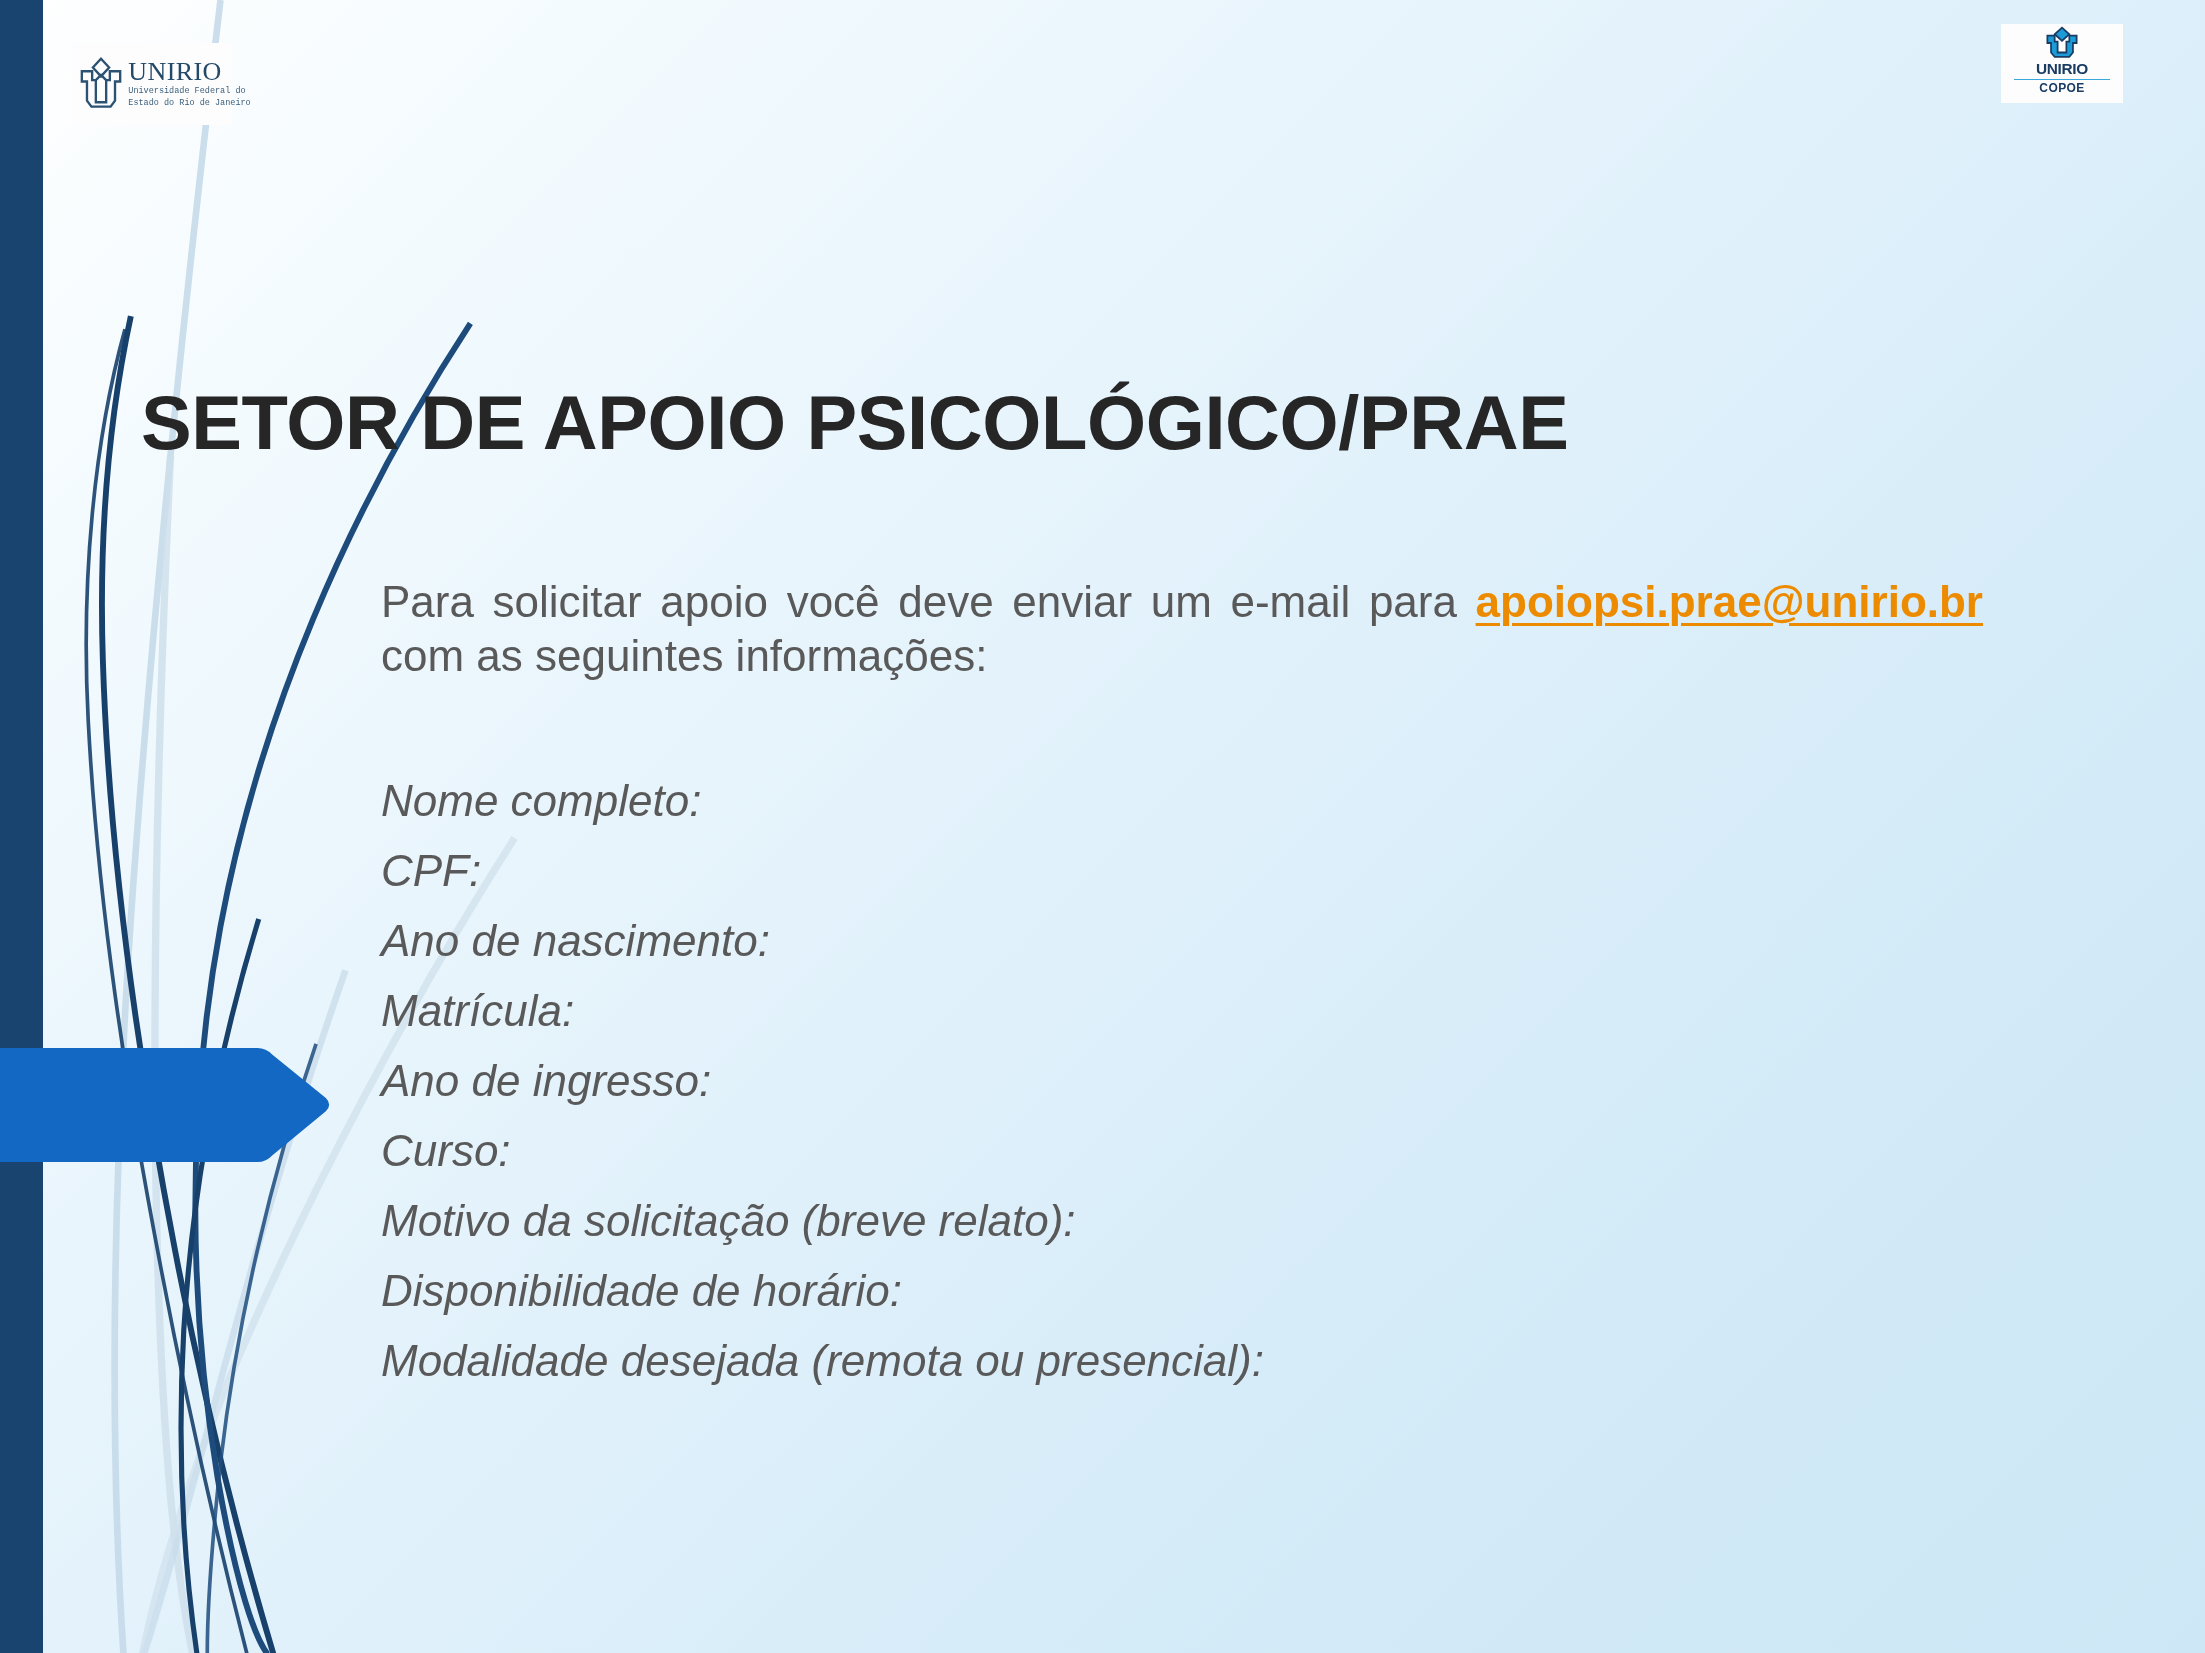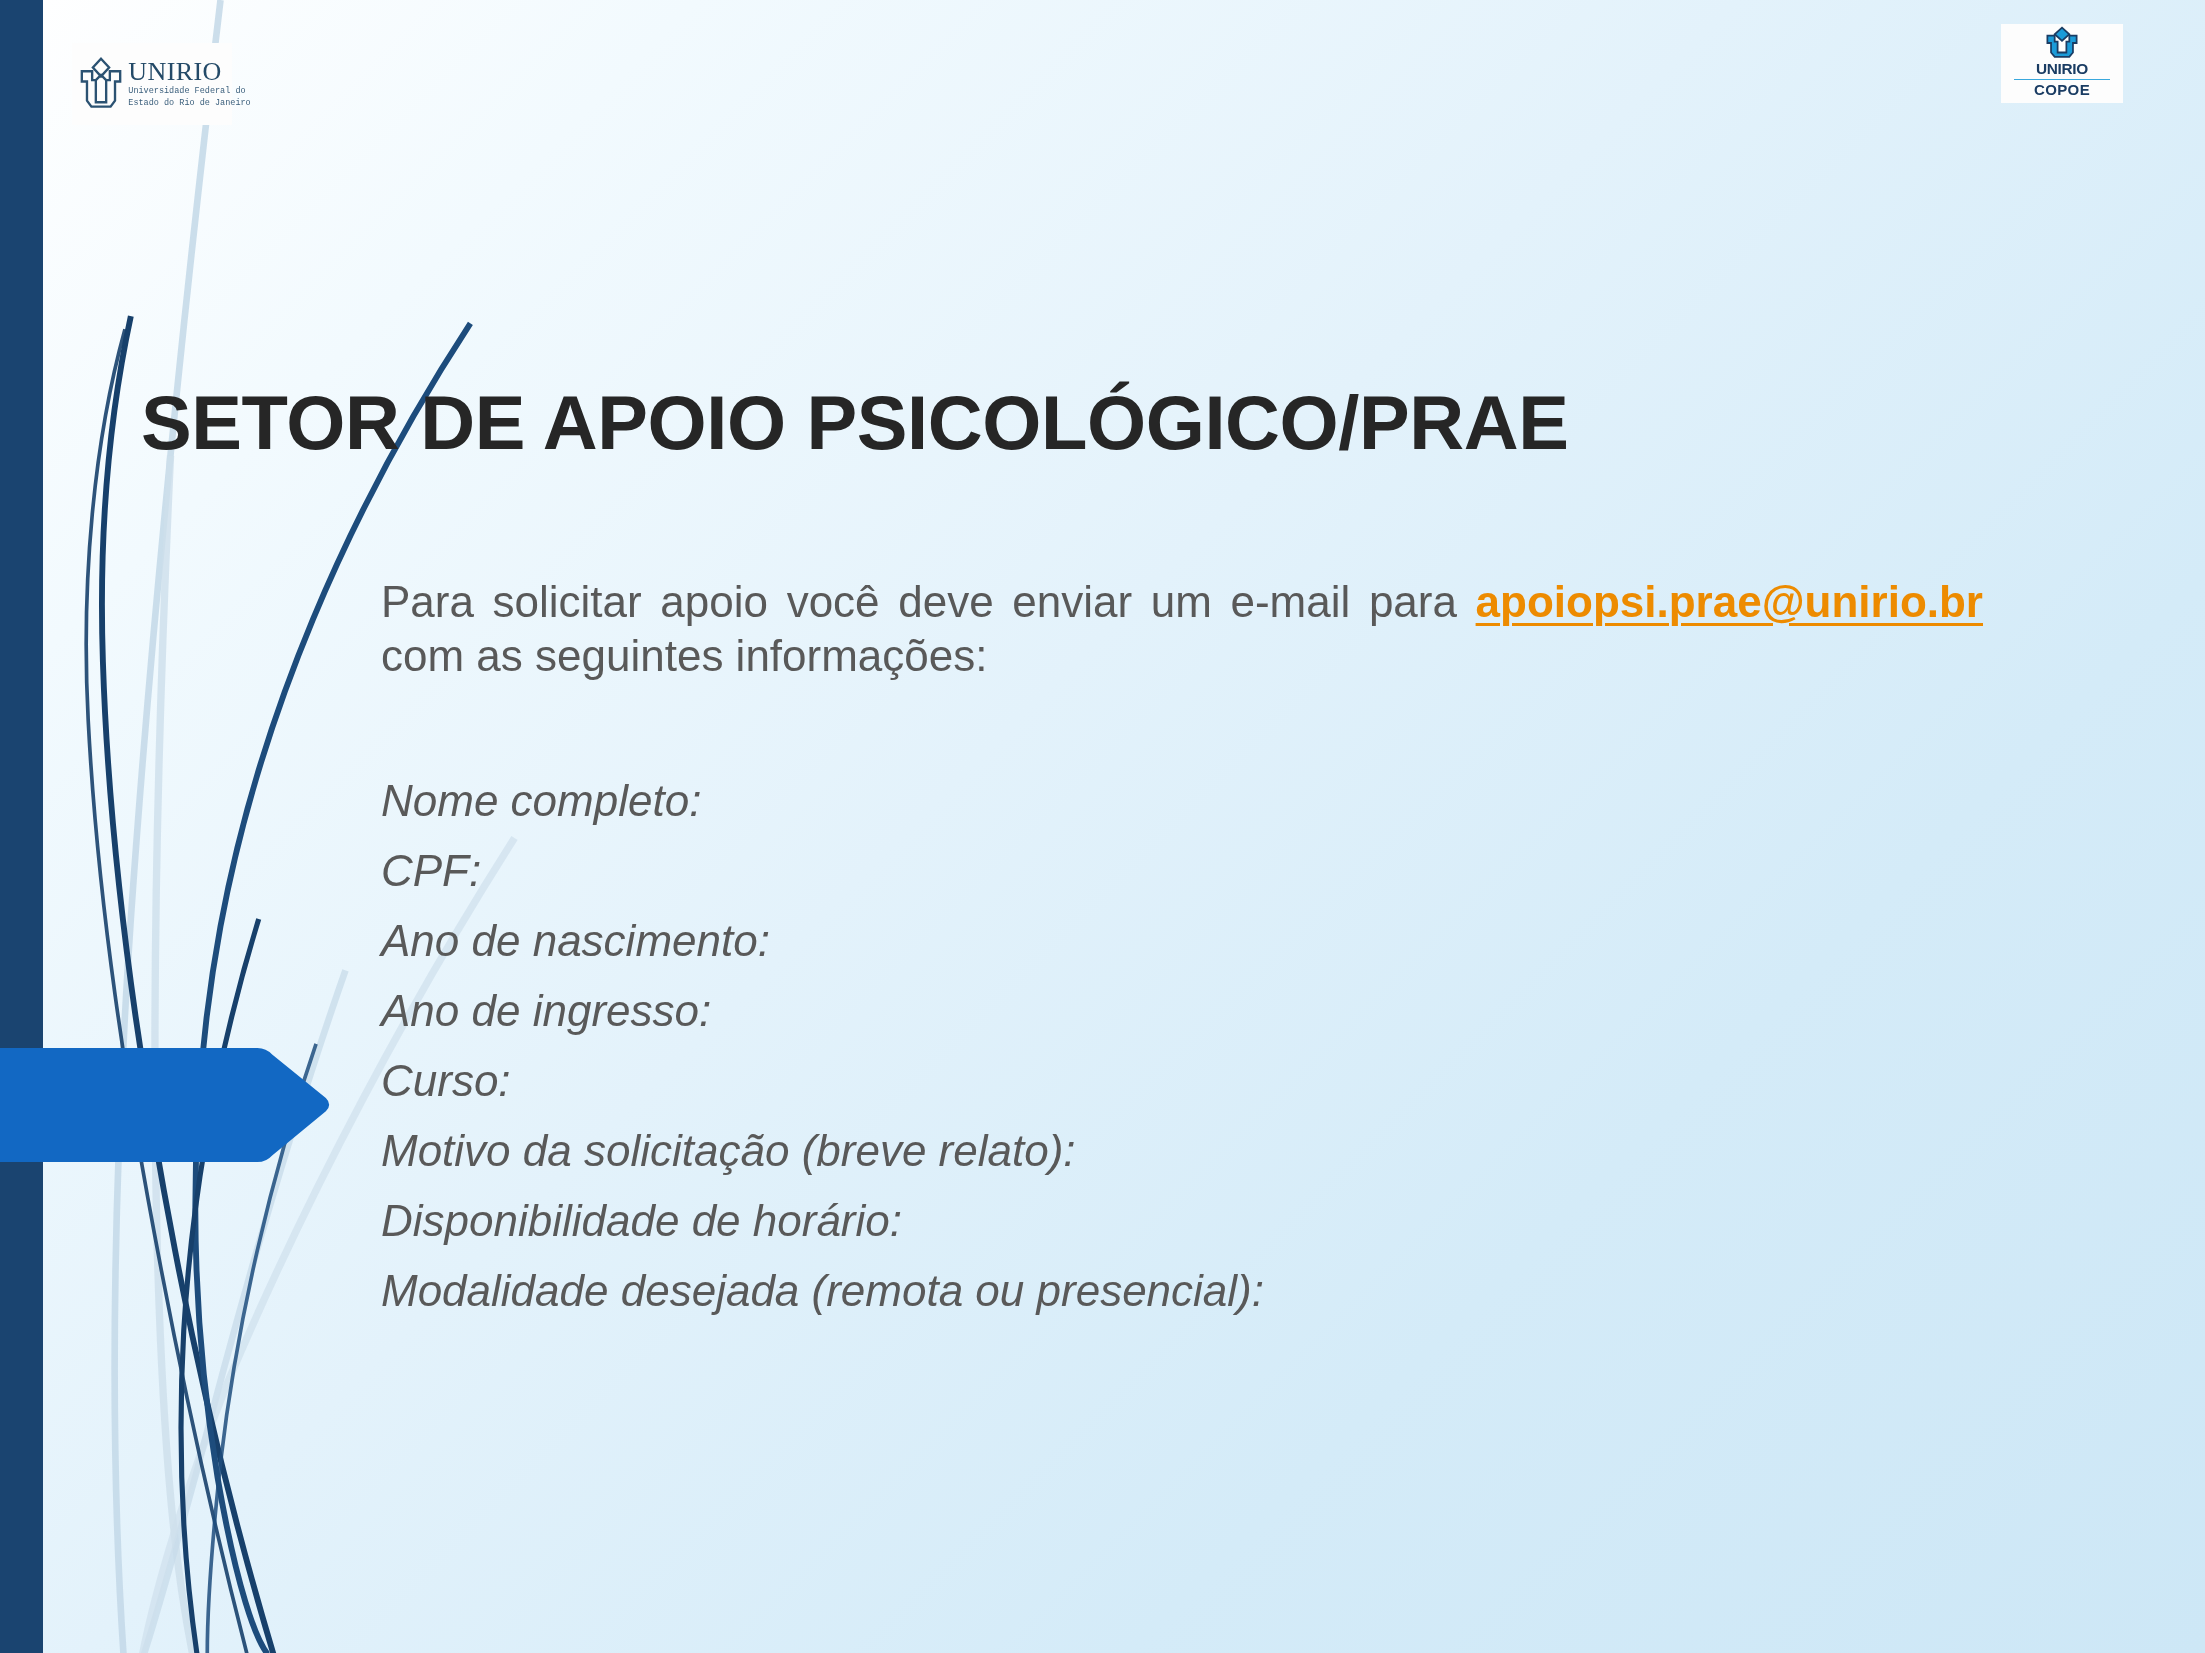--- a/index.html
+++ b/index.html
@@ -116,21 +116,21 @@
   }
   .logo-copoe .rule {
     width: 96px;
     height: 1.5px;
     background: #39a8dd;
     margin: 2.2px 0 2.2px 0;
   }
   .logo-copoe .dept {
     font-family: "Liberation Sans", sans-serif;
     font-weight: bold;
-    font-size: 15px;
+    font-size: 12px;
     color: #1a3c63;
     letter-spacing: 0.4px;
     line-height: 1;
   }
 
   
   .slide-title {
     position: absolute;
     left: 141px;
     top: 332px;
@@ -244,20 +244,21 @@
   <h1 class="slide-title">SETOR DE APOIO PSICOLÓGICO/PRAE</h1>
 
   <div class="body-block">
 
     <p class="lead"><span>Para solicitar apoio você deve enviar um e-mail para </span><a class="email" href="#">apoiopsi.prae@unirio.br</a><span> com as seguintes informações:</span></p>
 
     <ul class="field-list">
       <li>Nome completo:</li>
       <li>CPF:</li>
       <li>Ano de nascimento:</li>
+      <li>Matrícula:</li>
       <li>Ano de ingresso:</li>
       <li>Curso:</li>
       <li>Motivo da solicitação (breve relato):</li>
       <li>Disponibilidade de horário:</li>
       <li>Modalidade desejada (remota ou presencial):</li>
     </ul>
 
   </div>
 
 </div>

